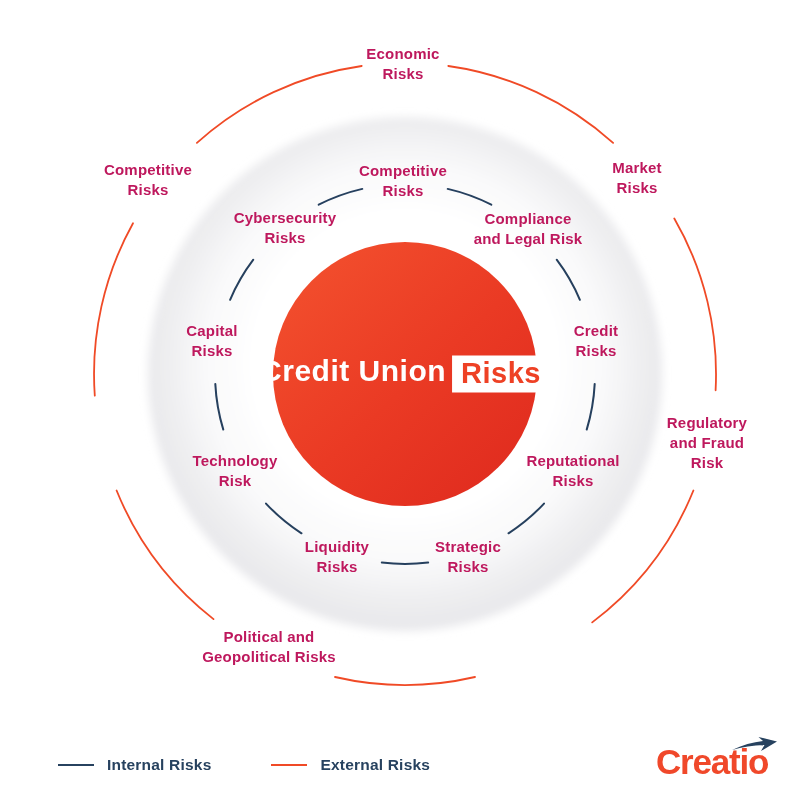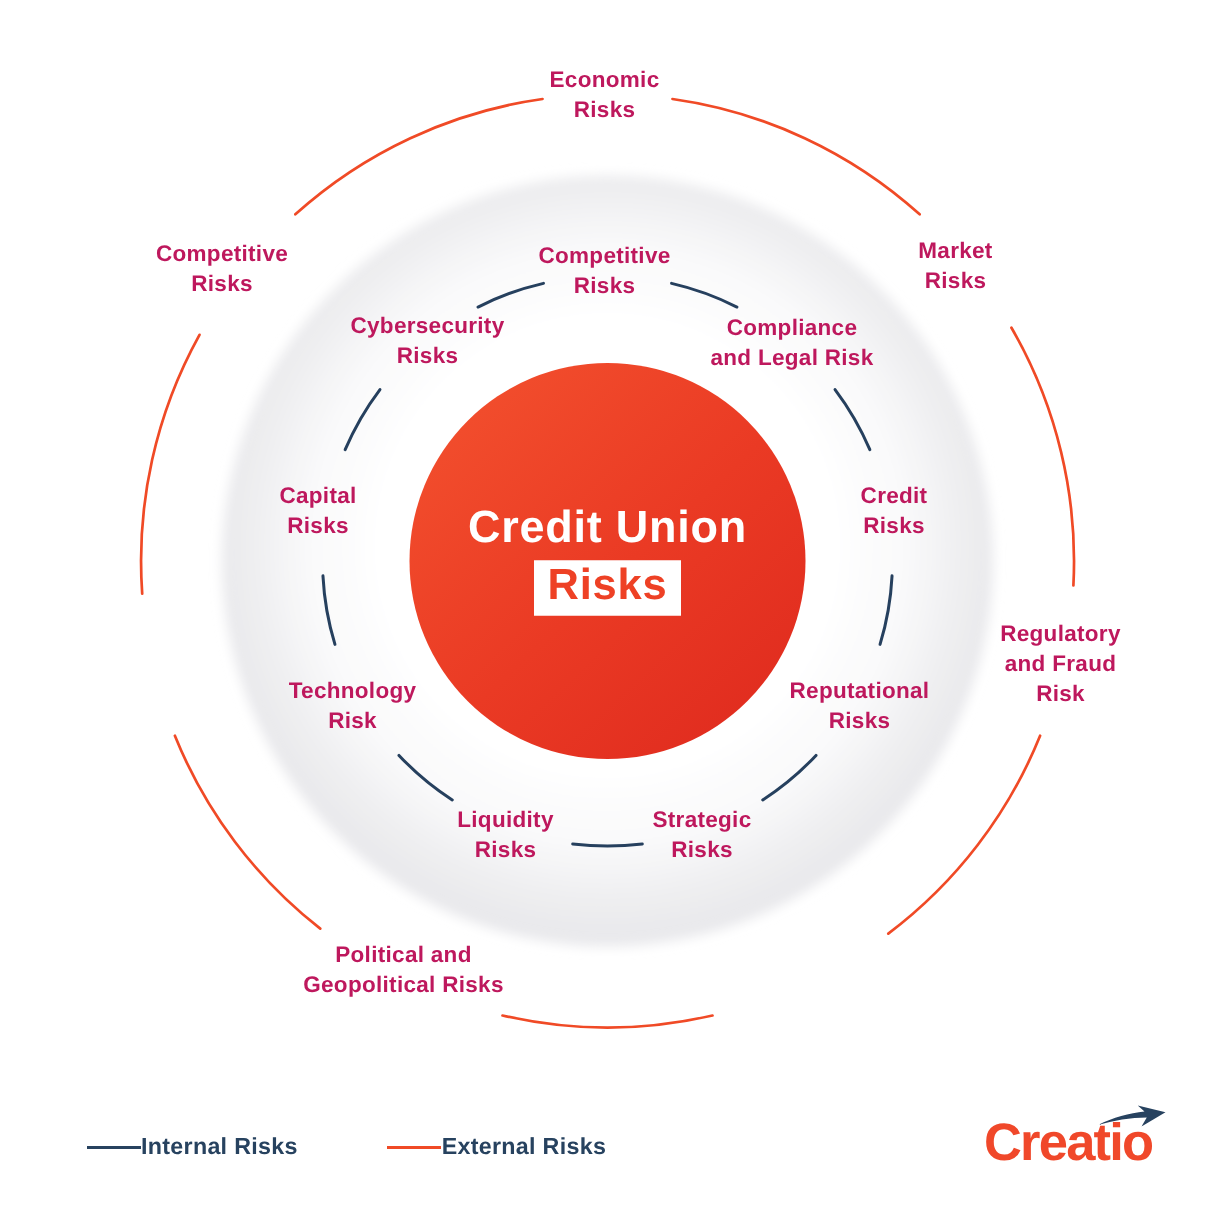--- a/index.html
+++ b/index.html
@@ -23,37 +23,37 @@
   .il6{left:235px;top:471px} .il7{left:212px;top:341px} .il8{left:285px;top:228px}
 
   
   .el0{left:403px;top:64px}  .el1{left:637px;top:178px} .el2{left:707px;top:443px}
   .el3{left:531px;top:647px} .el4{left:269px;top:647px} .el5{left:104px;top:441px}
   .el6{left:148px;top:180px}
 
   
   .center-text {
     position:absolute; left:405px; top:374px; transform:translate(-50%,-50%);
-    display:flex; flex-direction:column; align-items:center; gap:6px; z-index:3;
+    display:flex; flex-direction:row; align-items:flex-start; gap:6px; z-index:3;
     text-align:center;
   }
   .center-line1 {
     color:#ffffff; font-size:30px; font-weight:700; letter-spacing:.5px; line-height:1;
   }
   .center-line2 {
     display:inline-block; background:#ffffff; color:#ee4125;
     font-size:29px; font-weight:700; letter-spacing:.5px;
     line-height:1; padding:3px 9px 5px;
   }
 
   
   .legend {
     position:absolute; left:58px; top:756px; display:flex; align-items:center; gap:60px;
   }
-  .legend-item { display:flex; align-items:center; }
+  .legend-item { display:flex; align-items:center; gap:13px; }
   .legend-line { display:inline-block; width:36px; height:2px; }
   .legend-line.internal { background:#27425f; }
   .legend-line.external { background:#f04a26; }
   .legend-text { font-size:15.5px; font-weight:700; color:#27425f; letter-spacing:.2px; }
 
   
   .logo { position:absolute; left:656px; top:740px; width:130px; height:48px; }
   .logo-text {
     position:absolute; left:0; top:4px;
     color:#f0482a; font-size:35px; font-weight:700; letter-spacing:-1.2px; line-height:1;

